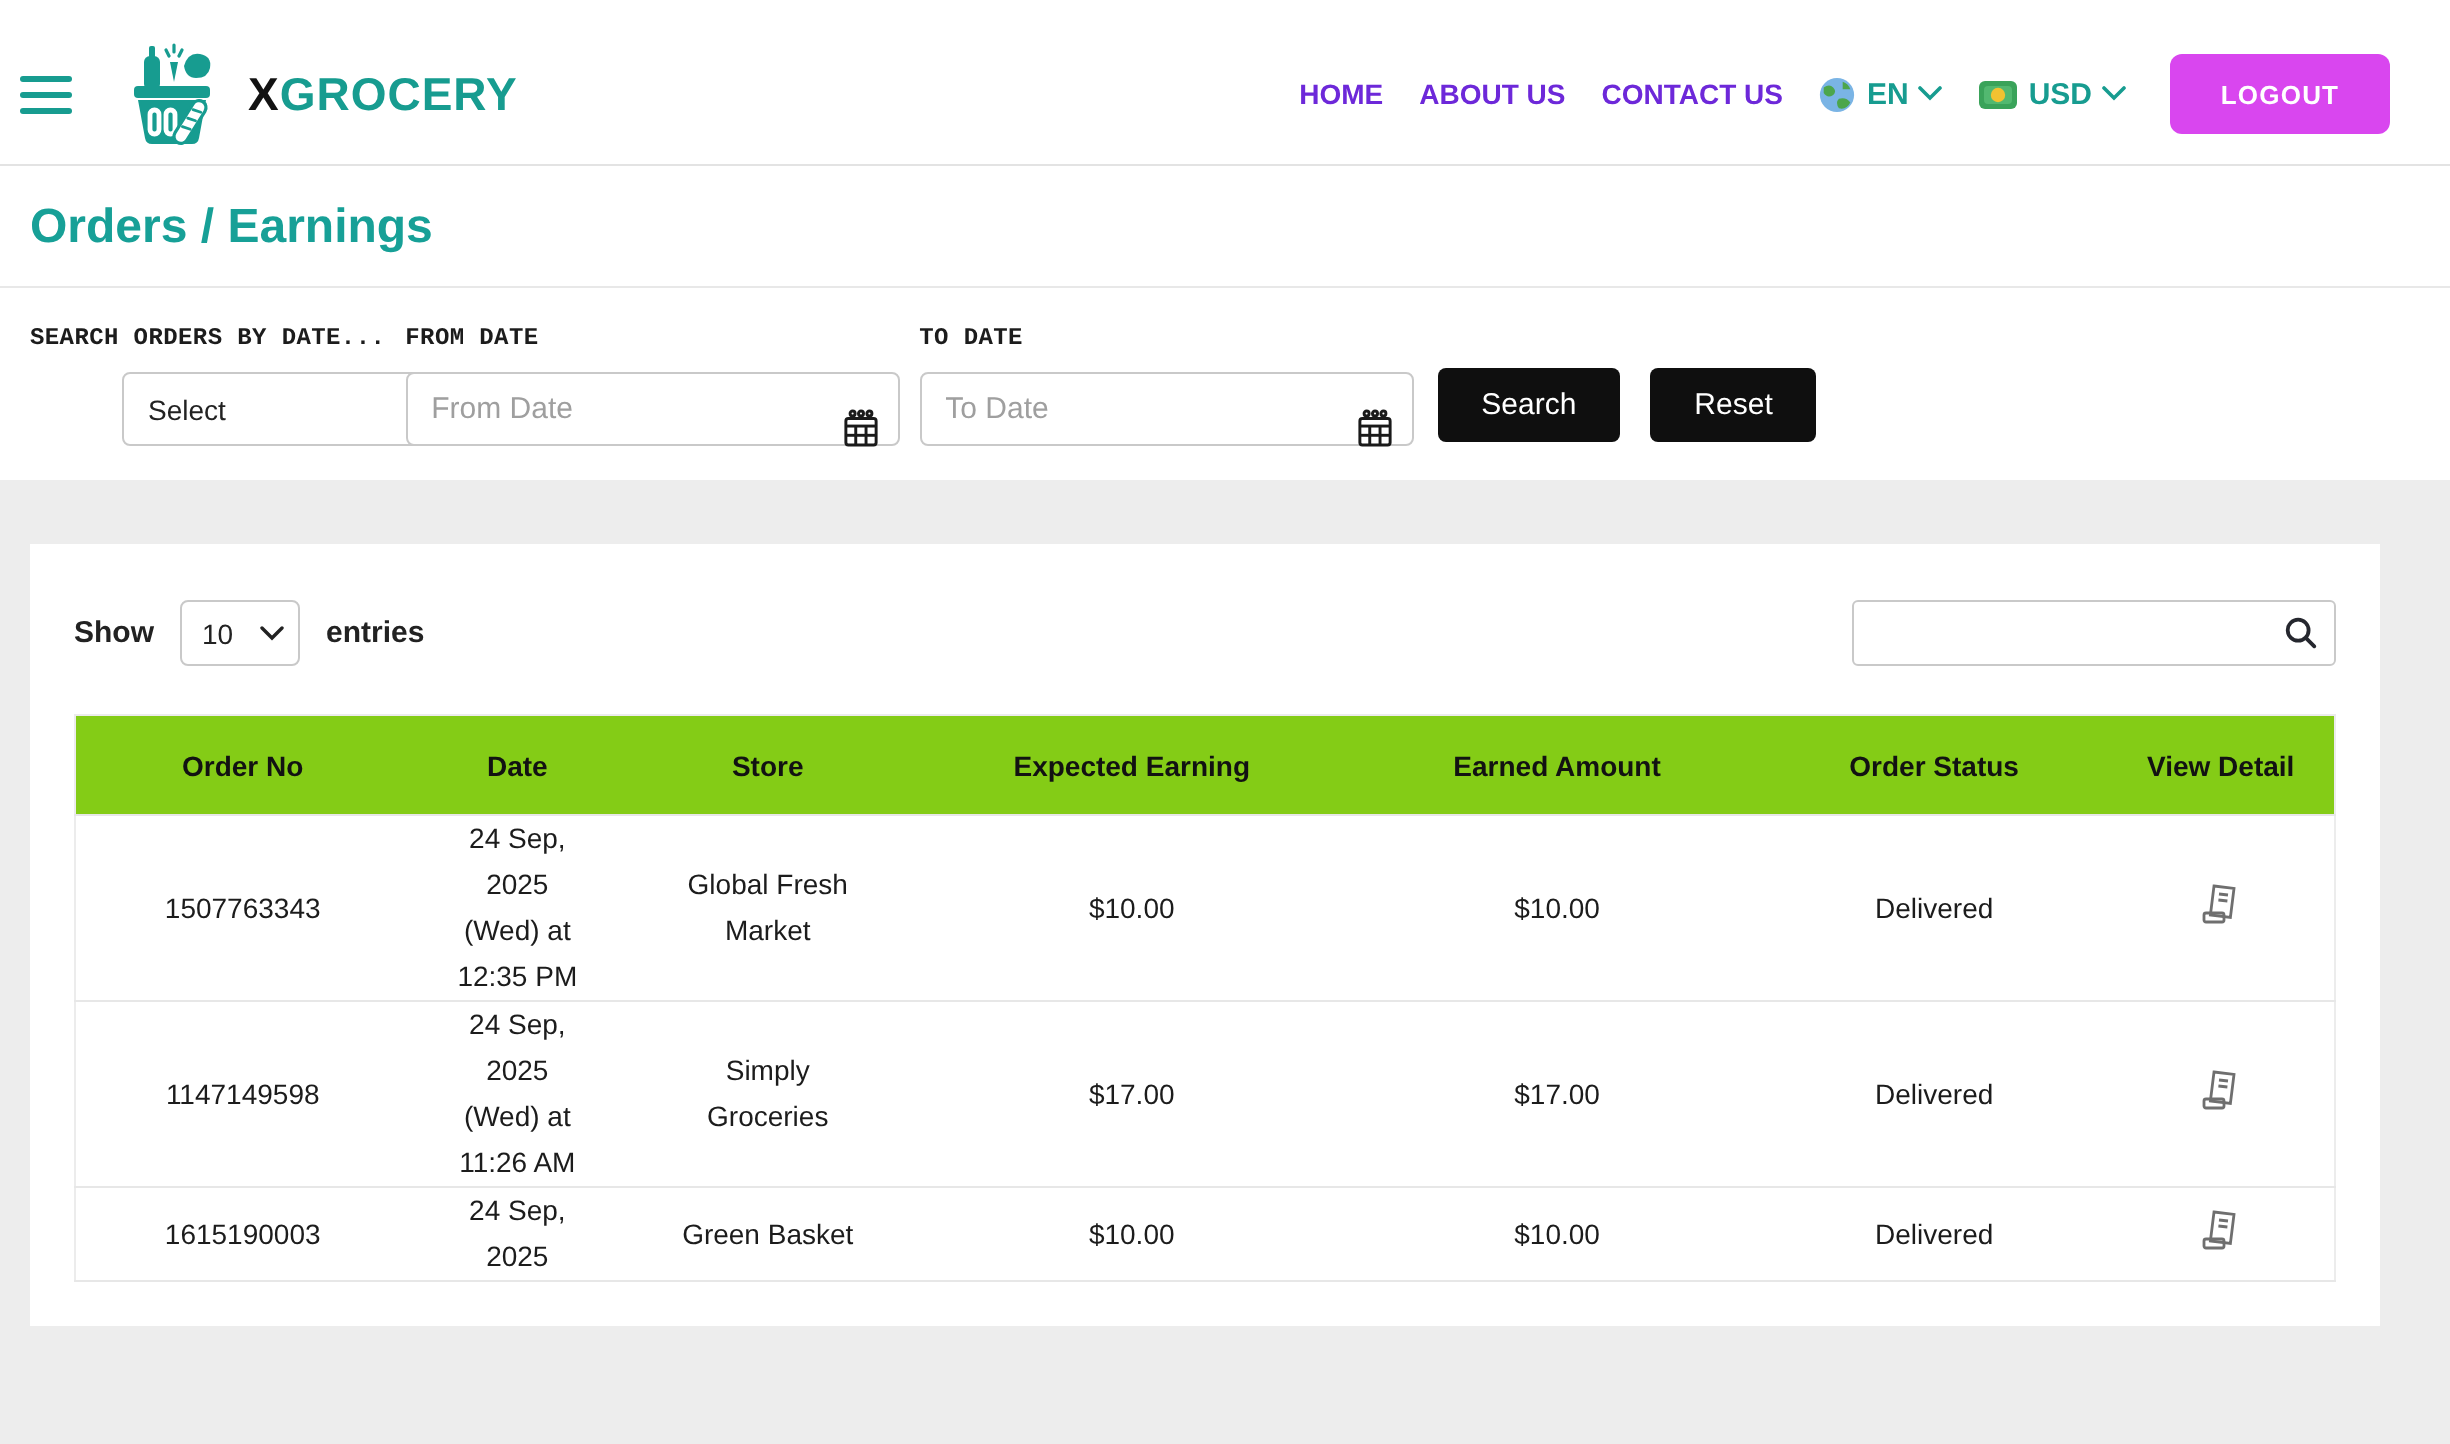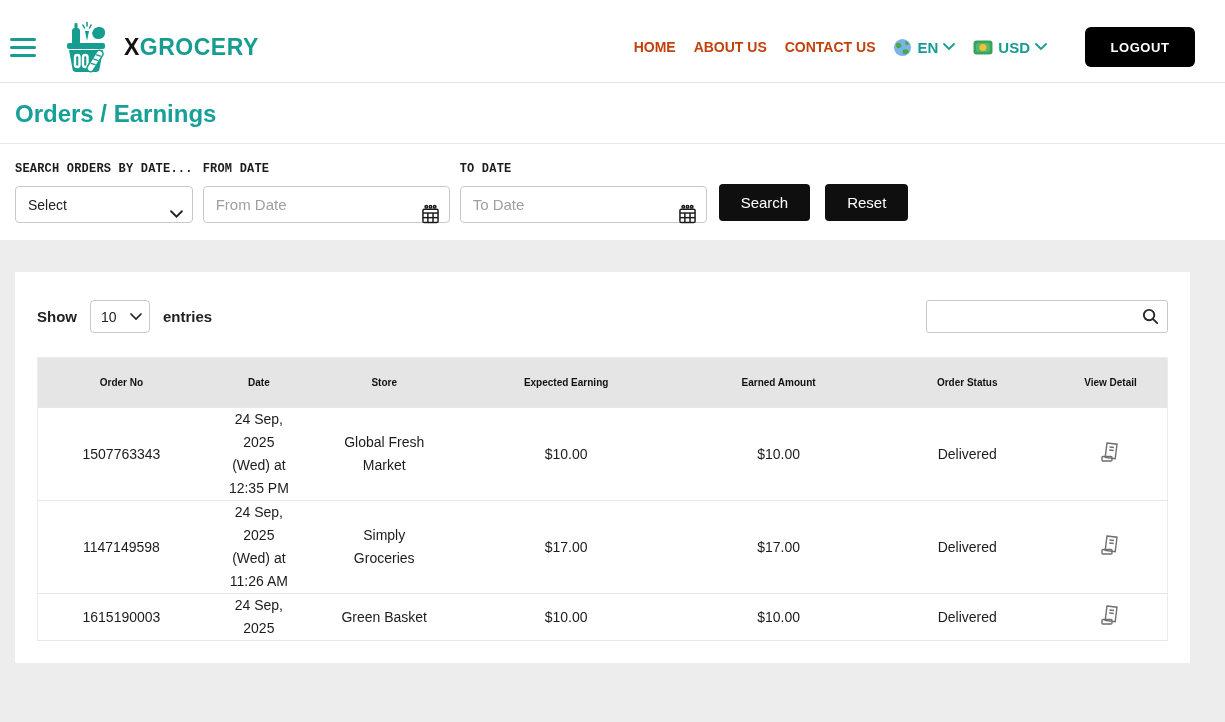--- a/index.html
+++ b/index.html
@@ -8,36 +8,36 @@
 
   
   .header { height:83px; background:#fff; border-bottom:1px solid #e3e3e3;
             display:flex; align-items:center; padding:12px 30px 0 10px; }
   .hamburger { width:26px; display:flex; flex-direction:column; gap:5px; cursor:pointer; margin-right:22px; }
   .hamburger span { display:block; height:3px; background:#179c90; border-radius:2px; }
   .logo-svg { margin-right:10px; }
   .brand { font-size:23px; font-weight:800; letter-spacing:.5px; color:#179c90; white-space:nowrap; }
   .brand .brand-x { color:#121212; }
   .nav { margin-left:auto; display:flex; align-items:center; gap:18px; }
-  .nav-link { font-size:14px; font-weight:700; color:#c2410c; cursor:pointer; white-space:nowrap; }
+  .nav-link { font-size:14px; font-weight:700; color:#6d28d9; cursor:pointer; white-space:nowrap; }
   .pill { display:flex; align-items:center; gap:5px; font-size:15px; font-weight:700; color:#179c90; cursor:pointer; }
   .chev { width:12px; height:8px; }
-  .logout-btn { margin-left:20px; background:#000000; color:#fff; border:none; border-radius:6px;
+  .logout-btn { margin-left:4px; background:#d946ef; color:#fff; border:none; border-radius:6px;
                 width:110px; height:40px; font-size:13px; font-weight:700; letter-spacing:.6px;
                 font-family:"Liberation Sans",sans-serif; cursor:pointer; }
 
   
   .title-bar { background:#fff; padding:17px 15px 15px; border-bottom:1px solid #e8e8e8; }
   .page-title { font-size:24px; font-weight:700; color:#17a097; }
 
   
   .filters { background:#fff; padding:18px 15px 17px; display:flex; align-items:flex-start; }
   .field { margin-right:10px; }
   .field-label { display:block; font-size:12px; font-weight:700; color:#1c1c1c; letter-spacing:.2px; margin-bottom:10px;font-family:Liberation Mono, monospace; }
-  .select-wrap { position:relative; width:182px; }
+  .select-wrap { position:relative; width:182px;margin-left:46px; }
   .select-ctl { width:100%; height:37px; border:1px solid #c9c9c9; border-radius:4px; background:#fff;
                 font-size:14px; color:#222; padding:0 28px 0 12px; appearance:none; -webkit-appearance:none;
                 font-family:"Liberation Sans",sans-serif; }
   .select-wrap .chev-dark { position:absolute; right:10px; top:14px; pointer-events:none; }
   .date-wrap { position:relative; width:181px; }
   .date-input { width:100%; height:37px; border:1px solid #c9c9c9; border-radius:4px; font-size:15px;
                 padding:0 34px 0 12px; color:#222; font-family:"Liberation Sans",sans-serif; }
   .date-input::placeholder { color:#9f9f9f; }
   .cal-icon { position:absolute; right:9px; top:8px; cursor:pointer; }
   .filter-actions { display:flex; gap:15px; margin-left:2px; padding-top:22px; }
@@ -56,21 +56,21 @@
   .show-select { width:100%; height:33px; border:1px solid #c9c9c9; border-radius:4px; background:#fff;
                  font-size:14px; color:#222; padding:0 20px 0 10px; appearance:none; -webkit-appearance:none;
                  font-family:"Liberation Sans",sans-serif; }
   .show-select-wrap .chev-dark { position:absolute; right:8px; top:13px; pointer-events:none; }
   .tbl-search-wrap { margin-left:auto; position:relative; width:242px; }
   .tbl-search { width:100%; height:33px; border:1px solid #c9c9c9; border-radius:3px; padding:0 32px 0 10px;
                 font-size:14px; font-family:"Liberation Sans",sans-serif; }
   .search-icon { position:absolute; right:8px; top:7px; cursor:pointer; }
 
   table { width:100%; border-collapse:collapse; border:1px solid #ececec; }
-  thead th { background:#e5e5e5; height:50px; font-size:10px; font-weight:700; color:#121212;
+  thead th { background:#84cc16; height:50px; font-size:14px; font-weight:700; color:#121212;
              border-bottom:1px solid #e7e7e7; padding:0 8px; }
   tbody td { text-align:center; vertical-align:middle; font-size:14px; color:#1c1c1c;
              padding:0 8px; border-bottom:1px solid #e7e7e7; line-height:23px; }
   .multiline { white-space:pre-line; }
   .detail-btn { background:none; border:none; cursor:pointer; padding:2px; }
 </style>
 </head>
 <body>
 
 <div class="header">

